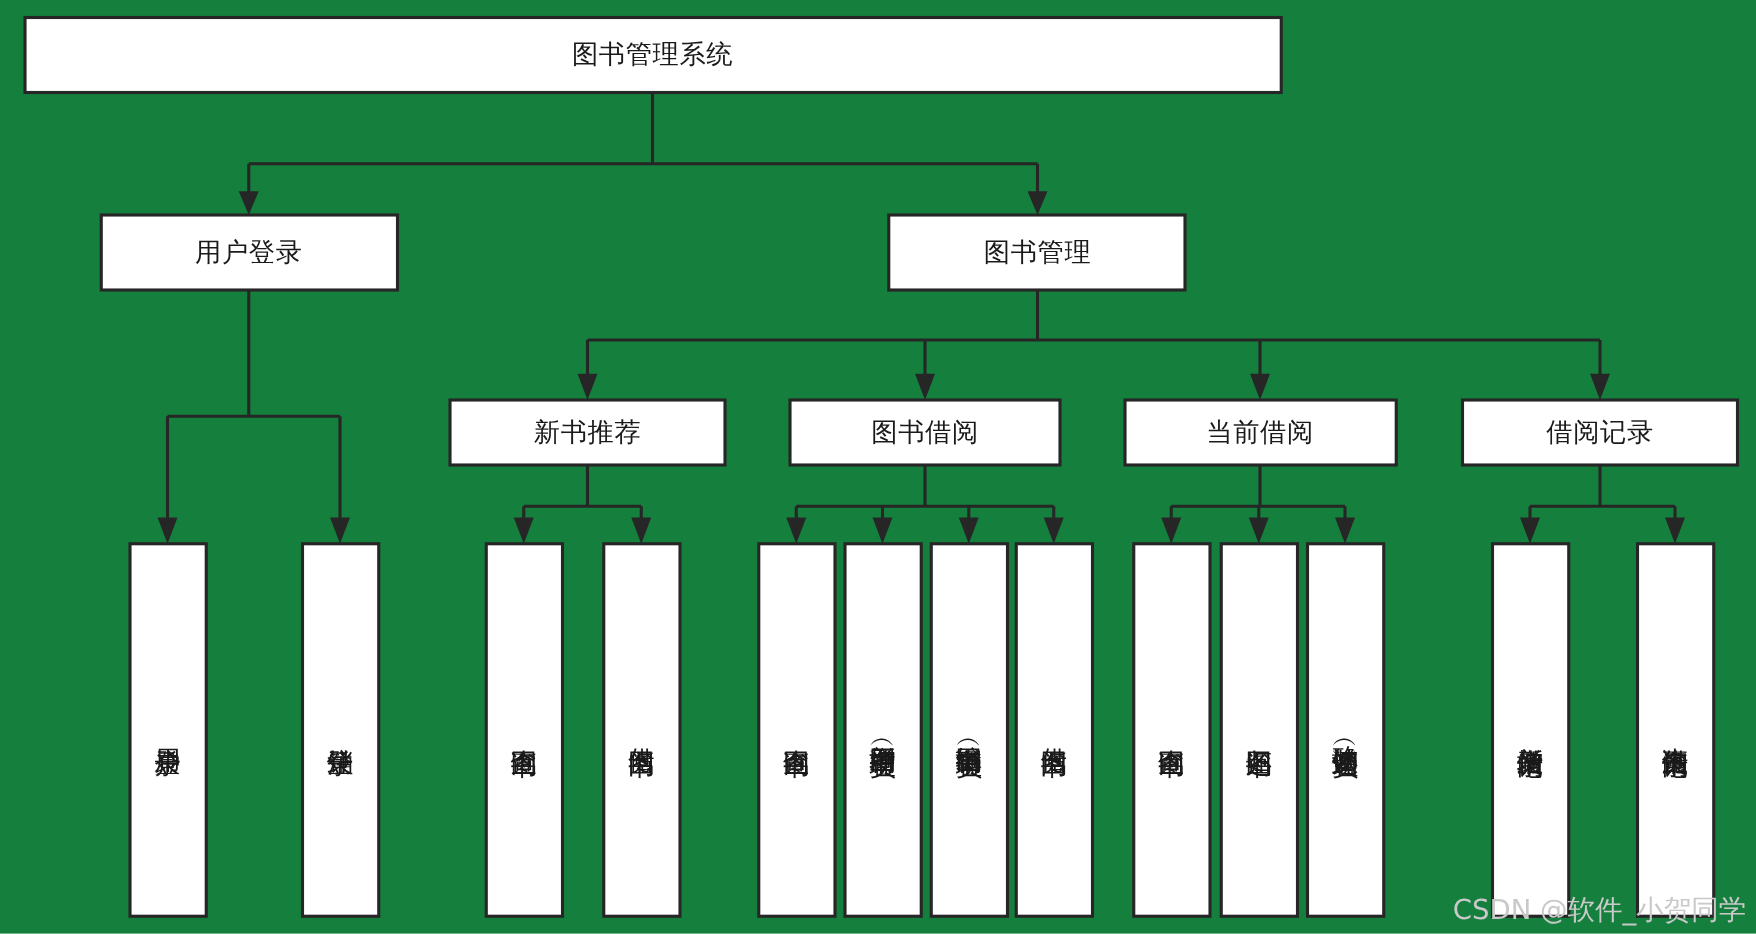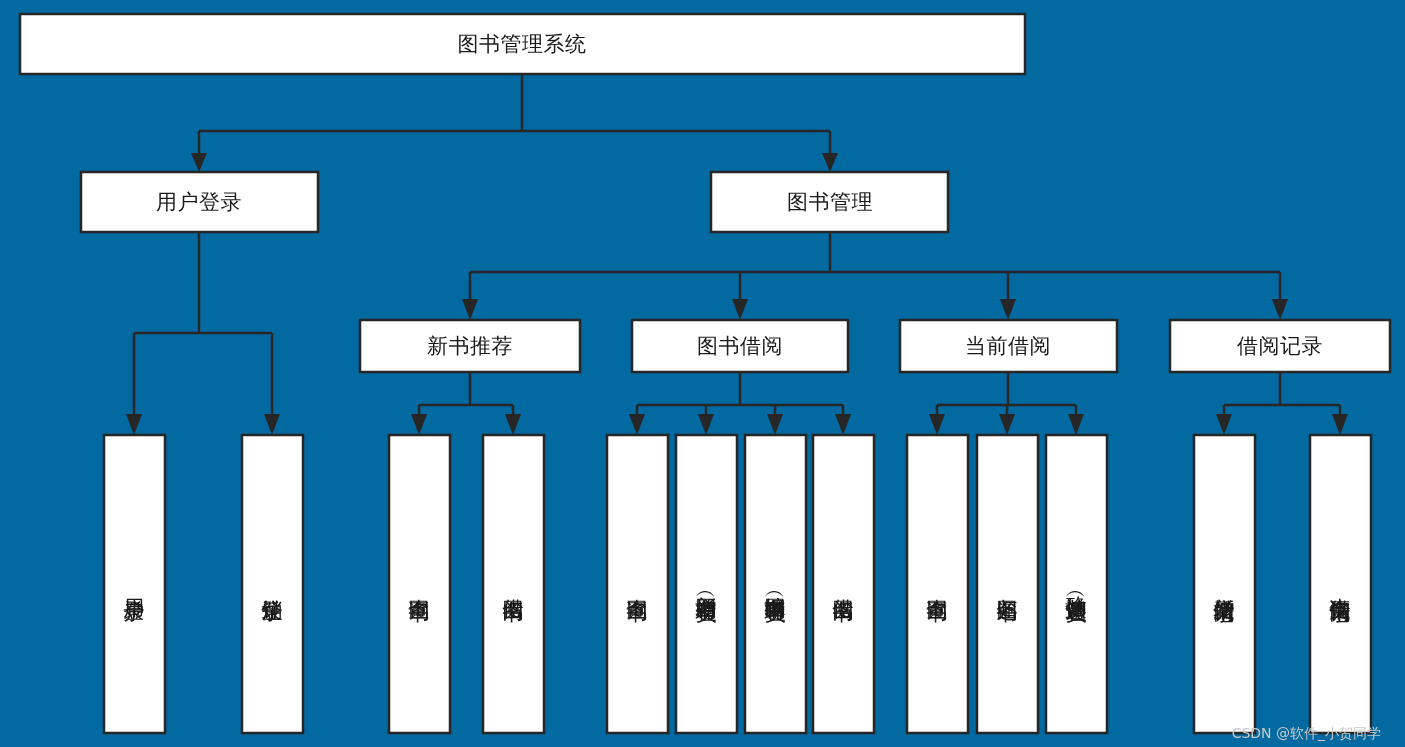--- a/index.html
+++ b/index.html
@@ -8,21 +8,21 @@
     padding: 0;
     background: #ffffff;
   }
   body {
     font-family: "DejaVu Sans", "Liberation Sans", sans-serif;
   }
   #diagram-root {
     position: relative;
     width: 1405px;
     height: 747px;
-    background: #0369a1;
+    background: #15803d;
     overflow: hidden;
   }
   svg.flow-canvas {
     position: absolute;
     left: 0;
     top: 0;
     width: 1405px;
     height: 747px;
     display: block;
   }
@@ -54,24 +54,24 @@
     stroke-width: 2.5;
     fill: none;
     stroke-linecap: butt;
   }
   .edge-arrow {
     fill: #262626;
     stroke: none;
   }
   .watermark {
     position: absolute;
-    right: 24px;
+    right: 8px;
     bottom: 4px;
     font-family: "DejaVu Sans", "Liberation Sans", sans-serif;
-    font-size: 14px;
+    font-size: 22px;
     color: #c9c9c9;
     white-space: nowrap;
     pointer-events: none;
     user-select: none;
   }
 </style>
 </head>
 <body>
 
 <div id="diagram-root">

